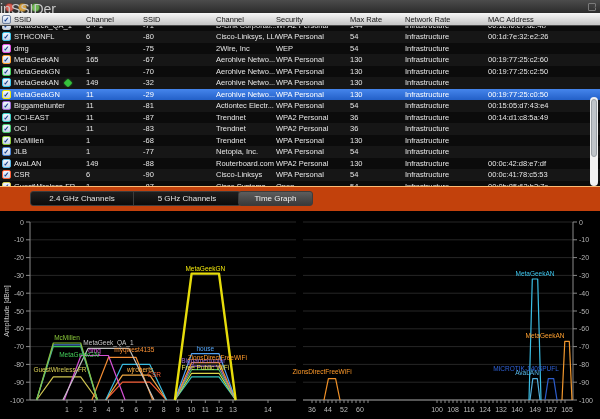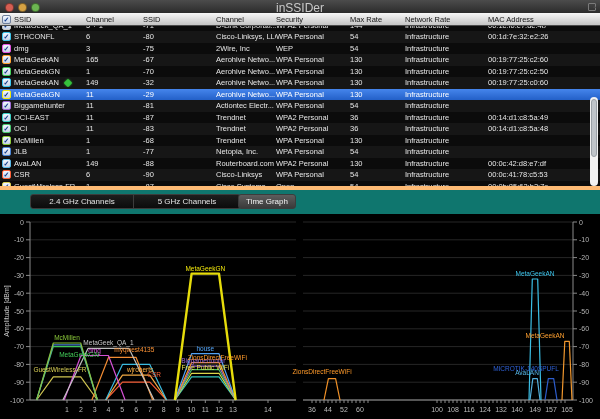--- a/index.html
+++ b/index.html
@@ -6,22 +6,22 @@
   #window{position:relative;width:600px;height:419px;background:#000;overflow:hidden;
           font-family:"Liberation Sans",sans-serif;}
   
   .titlebar{position:absolute;top:0;left:0;right:0;height:13px;
             background:linear-gradient(#4c4c4c,#2b2b2b);border-bottom:1px solid #101010;}
   .lights{position:absolute;left:5px;top:3px;display:flex;gap:4px;}
   .light{width:7px;height:7px;border-radius:50%;border:0.5px solid rgba(0,0,0,.4);}
   .light.close{background:#d65e52;}
   .light.min{background:#d6a243;}
   .light.max{background:#6cb551;}
-  .wtitle{position:absolute;left:0;right:0;top:1px;text-align:center;
-          font-size:12px;color:#c9c9c9;}
+  .wtitle{position:absolute;left:0;right:0;top:1px;
+          font-size:14px;color:#c9c9c9;}
   .resizeglyph{position:absolute;right:4px;top:3px;width:6px;height:6px;
                border:1px solid #7a7a7a;border-radius:1px;}
   
   .thead{position:absolute;top:13px;left:0;right:0;height:12px;
          background:linear-gradient(#f7f7f7,#c4c4c4);border-bottom:1px solid #4a4a4a;
          display:grid;grid-template-columns:14px 72px 57px 73px 60px 74px 55px 83px 1fr;
          align-items:center;font-size:7.5px;color:#141414;z-index:3;}
   .thead .hlbl{overflow:hidden;white-space:nowrap;}
   .sortmark{position:absolute;right:3px;top:3px;font-size:5px;color:#444;}
   .cb{display:inline-block;width:7px;height:7px;border-radius:2px;margin-left:2px;
@@ -37,28 +37,28 @@
   .row.sel{background:linear-gradient(#4585ec,#2360c8);color:#fff;}
   .row>div{overflow:hidden;white-space:nowrap;}
   .ssidcell{display:flex;justify-content:space-between;align-items:center;padding-right:15px;}
   .sig{display:none;width:6px;height:6px;background:#35c23c;transform:rotate(45deg);
        border-radius:1px;box-shadow:0 0 2px #35c23c;}
   .vscroll{position:absolute;right:2px;top:97px;width:8px;height:89px;background:#f2f2f2;
            border-radius:4px;z-index:4;}
   .vthumb{position:absolute;left:1px;right:1px;top:2px;height:56px;background:#bfc4c9;
           border:1px solid #9aa0a6;border-radius:3px;}
   
-  .tabbar{position:absolute;top:186px;left:0;right:0;height:24px;background:#0f766e;
-          border-top:4px solid #fdba74;z-index:2;}
+  .tabbar{position:absolute;top:186px;left:0;right:0;height:24px;background:#c2410c;
+          border-top:1px solid #fdba74;z-index:2;}
   .tab{position:absolute;top:4px;height:15px;box-sizing:border-box;font-size:8px;color:#e3e3e3;
        border:1px solid #3c3c3c;background:linear-gradient(#1e1e1e,#0b0b0b);
        display:flex;align-items:center;justify-content:center;cursor:default;}
   .tab.t0{left:30px;width:104px;border-radius:3px 0 0 3px;}
   .tab.t1{left:133px;width:108px;border-radius:0 3px 3px 0;}
-  .tab.t2{left:238px;width:58px;border-radius:3px;
+  .tab.t2{left:238px;width:75px;border-radius:3px;
           background:linear-gradient(#5d5d5d,#3a3a3a);color:#f2f2f2;}
   
   #charts{position:absolute;top:210px;left:0;background:#000;}
   text{font-family:"Liberation Sans",sans-serif;}
 </style>
 </head>
 <body>
 
 <div id="window">
 
@@ -156,45 +156,46 @@
     <div class="ssidcell">
             <span>MetaGeekAN</span>
             <span class="sig" style="display: inline-block;"></span>
           </div>
     <div>149</div>
     <div>-32</div>
     <div>Aerohive Netwo...</div>
     <div>WPA Personal</div>
     <div>130</div>
     <div>Infrastructure</div>
-    <div>00:19:77:25:c0:60</div>
   </div>
         <div class="row odd sel">
     <div><span class="cb rowcb" style="border-color: rgb(242, 232, 12);">✓</span></div>
     <div class="ssidcell">
             <span>MetaGeekGN</span>
           </div>
     <div>11</div>
     <div>-29</div>
     <div>Aerohive Netwo...</div>
     <div>WPA Personal</div>
     <div>130</div>
     <div>Infrastructure</div>
+    <div>00:19:77:25:c0:50</div>
   </div>
         <div class="row even">
     <div><span class="cb rowcb" style="border-color: rgb(160, 106, 216);">✓</span></div>
     <div class="ssidcell">
             <span>Biggamehunter</span>
           </div>
     <div>11</div>
     <div>-81</div>
     <div>Actiontec Electr...</div>
     <div>WPA Personal</div>
     <div>54</div>
     <div>Infrastructure</div>
+    <div>00:15:05:d7:43:e4</div>
   </div>
         <div class="row odd">
     <div><span class="cb rowcb" style="border-color: rgb(58, 208, 195);">✓</span></div>
     <div class="ssidcell">
             <span>OCI-EAST</span>
           </div>
     <div>11</div>
     <div>-87</div>
     <div>Trendnet</div>
     <div>WPA2 Personal</div>
@@ -206,21 +207,20 @@
     <div><span class="cb rowcb" style="border-color: rgb(73, 201, 111);">✓</span></div>
     <div class="ssidcell">
             <span>OCI</span>
           </div>
     <div>11</div>
     <div>-83</div>
     <div>Trendnet</div>
     <div>WPA2 Personal</div>
     <div>36</div>
     <div>Infrastructure</div>
-    <div>00:14:d1:c8:5a:48</div>
   </div>
         <div class="row odd">
     <div><span class="cb rowcb" style="border-color: rgb(139, 201, 58);">✓</span></div>
     <div class="ssidcell">
             <span>McMillen</span>
           </div>
     <div>1</div>
     <div>-68</div>
     <div>Trendnet</div>
     <div>WPA Personal</div>

